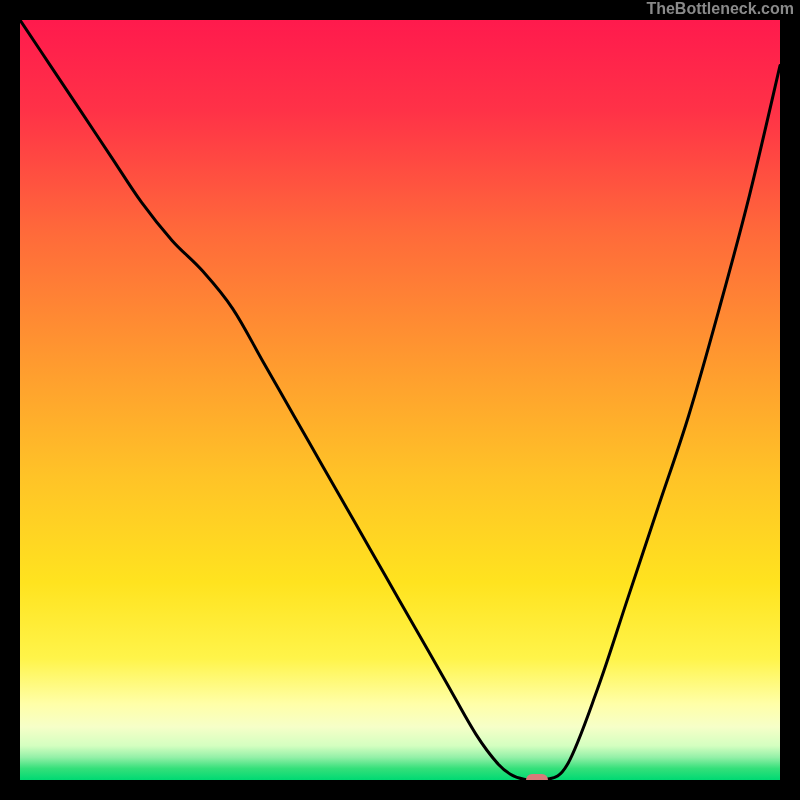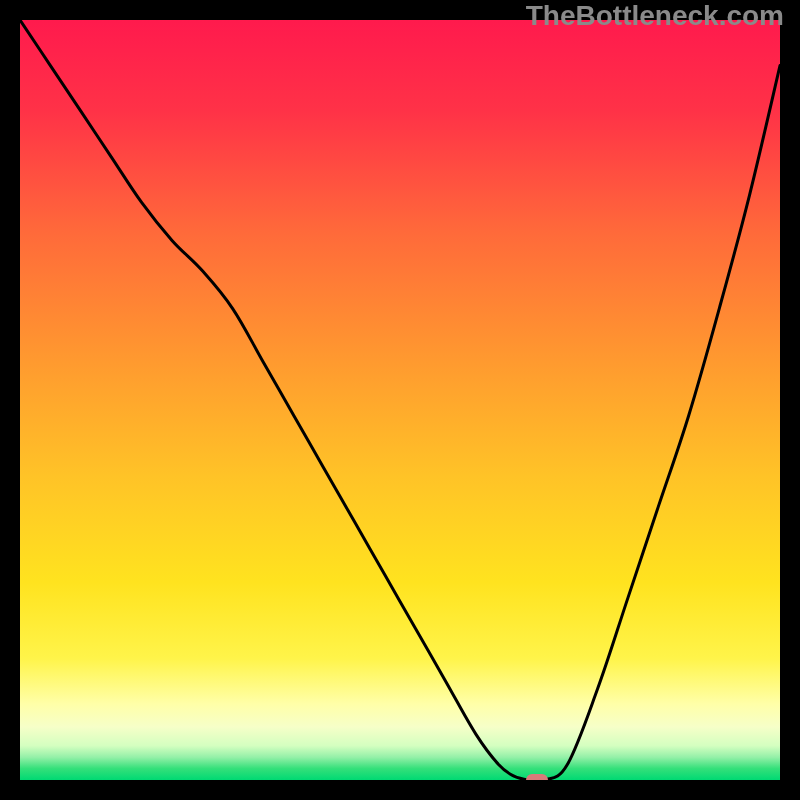--- a/index.html
+++ b/index.html
@@ -32,23 +32,23 @@
     position: absolute;
     width: 22px;
     height: 12px;
     border-radius: 6px;
     background: #d97a7a;
     transform: translate(-50%, -50%);
   }
   .watermark {
     position: absolute;
     top: 0px;
-    right: 16px;
+    right: 6px;
     font-family: Arial, Helvetica, sans-serif;
-    font-size: 28px;
+    font-size: 16px;
     font-weight: 600;
     color: #8a8a8a;
     user-select: none;
   }
 </style>
 </head>
 <body>
 <div class="frame">
 
   <div class="plot-area">

